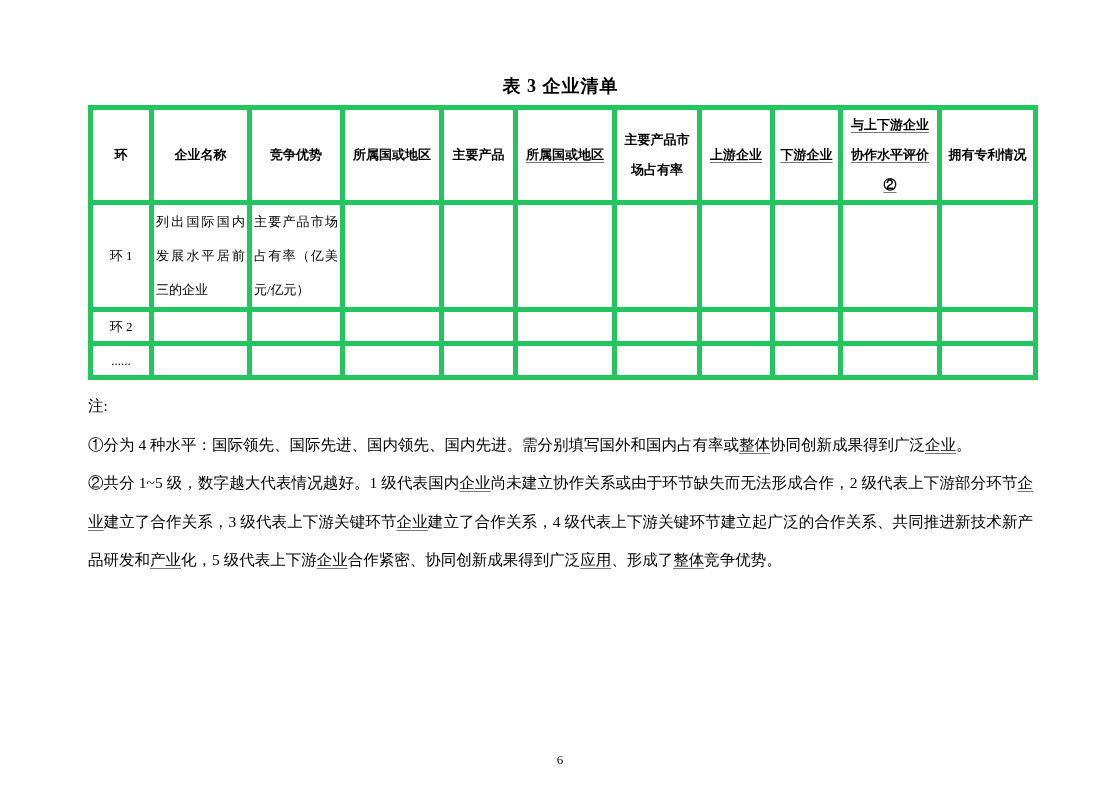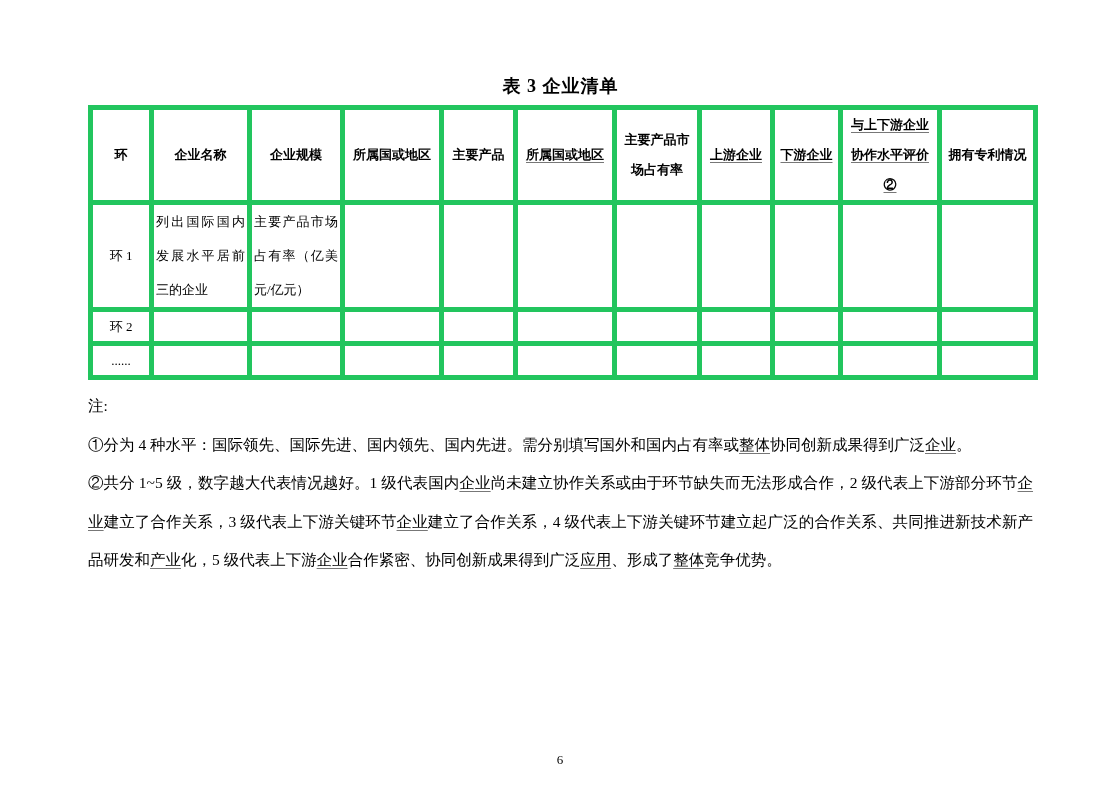--- a/index.html
+++ b/index.html
@@ -62,21 +62,21 @@
       <col style="width:85px">
         <col style="width:73px">
         <col style="width:68px">
       <col style="width:99px">
         <col style="width:96px">
     </colgroup>
     <thead>
       <tr id="header-row">
           <th>环</th>
           <th>企业名称</th>
-          <th>企业规模</th>
+          <th>竞争优势</th>
           <th>所属国或地区</th>
           <th>主要产品</th>
           <th class="u-gram">所属国或地区</th>
           <th>主要产品市场占有率</th>
           <th class="u-gram">上游企业</th>
           <th class="u-gram">下游企业</th>
           <th class="u-gram">与上下游企业协作水平评价②</th>
           <th>拥有专利情况</th>
         </tr>
     </thead>

